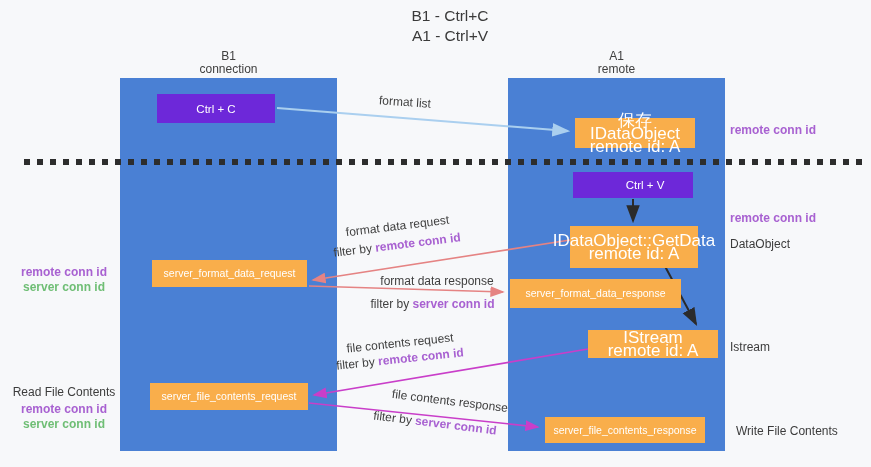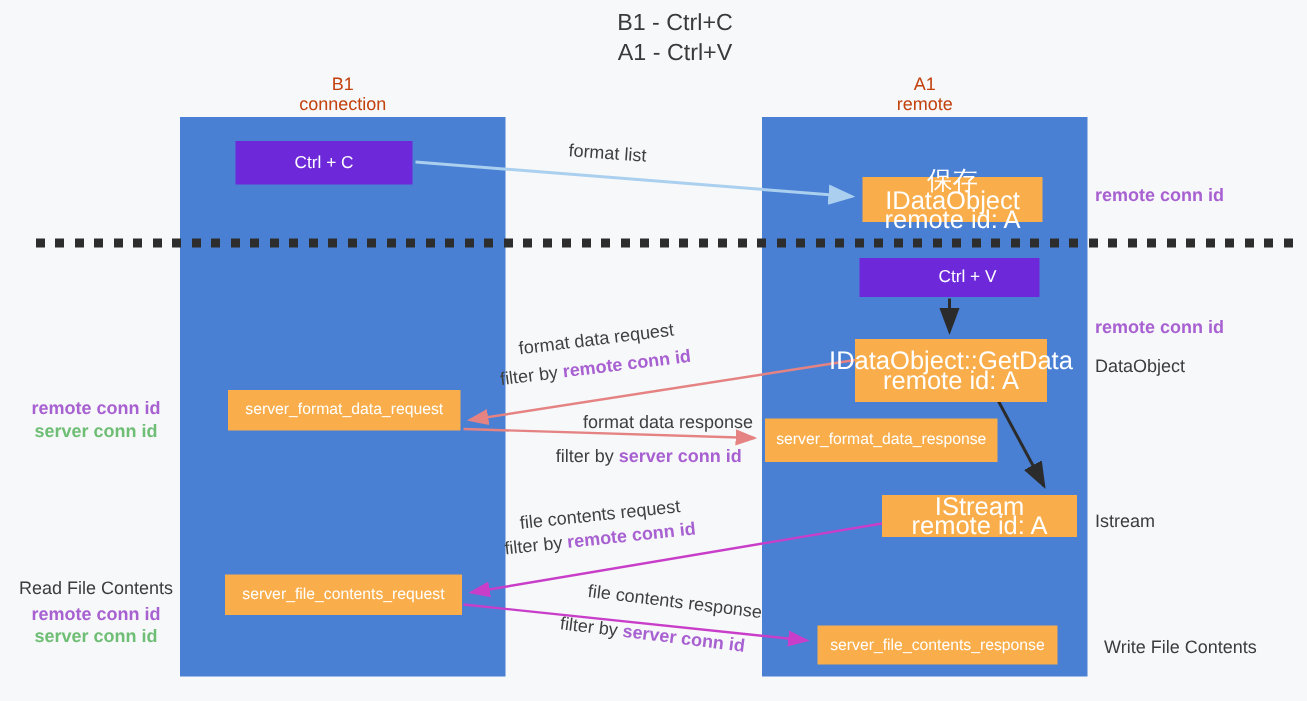--- a/index.html
+++ b/index.html
@@ -3,21 +3,21 @@
 <meta charset="utf-8">
 <style>
   * { margin:0; padding:0; box-sizing:border-box; }
   body { font-family:"Liberation Sans", sans-serif; background:#f7f8fa; }
   .canvas { position:relative; width:871px; height:467px; background:#f7f8fa; overflow:hidden;border-radius:26px; }
 
   .title { position:absolute; left:330px; top:6px; width:240px; text-align:center;
            font-size:15.5px; line-height:20px; color:#3a3a3a; }
 
   .col-header { position:absolute; top:50px; width:217px; text-align:center;
-                font-size:12px; line-height:13px; color:#c2410c; }
+                font-size:12px; line-height:13px; color:#404040; }
   .col-header.left { left:120px; }
   .col-header.right { left:508px; }
 
   .column { position:absolute; top:78px; width:217px; height:373px; background:#4a80d4; }
   .column.left { left:120px; }
   .column.right { left:508px; }
 
   .dashline { position:absolute; left:24px; top:159px; width:840px; height:6px;
               background:repeating-linear-gradient(90deg,#2d2d2d 0 6px, transparent 6px 13px); }
 
@@ -28,21 +28,21 @@
   .box.green { background:#6d28d9; font-size:11.5px; }
   .box.orange { background:#f9ae4b; font-size:17px; line-height:13px; }
   .box.orange.snake { font-size:10.5px; }
 
   .b-ctrl-c   { left:157px; top:94px;  width:118px; height:29px; }
   .b-ctrl-v   { left:573px; top:172px; width:120px; height:26px;padding-left:24px; }
   .b-saveido  { left:575px; top:118px; width:120px; height:30px; }
   .b-getdata  { left:570px; top:226px; width:128px; height:42px; }
   .b-istream  { left:588px; top:330px; width:130px; height:28px; }
   .b-sfdreq   { left:152px; top:260px; width:155px; height:27px; }
-  .b-sfdresp  { left:510px; top:279px; width:155px; height:29px; }
+  .b-sfdresp  { left:510px; top:279px; width:171px; height:29px; }
   .b-sfcreq   { left:150px; top:383px; width:158px; height:27px; }
   .b-sfcresp  { left:545px; top:417px; width:160px; height:26px; }
 
   .side { position:absolute; font-size:12px; color:#3c3c3c; white-space:nowrap; }
   .kw-purple { color:#a861d1; font-weight:bold; }
   .kw-green  { color:#6fbe75; font-weight:bold; }
 
   .left-block { position:absolute; width:112px; text-align:center; font-size:12px;
                 line-height:15px; white-space:nowrap; color:#3c3c3c; }
 
@@ -157,21 +157,21 @@
     <div class="kw-green">server conn id</div>
   </div>
 
   <div class="alabel rot-p4" style="left:355px; top:95px; width:100px;">format list</div>
 
   <div class="alabel rot-n7" style="left:330px; top:219px; width:135px;">format data request</div>
   <div class="alabel rot-n7" style="left:322px; top:238px; width:150px;">
     <span>filter by </span><span class="kw-purple">remote conn id</span>
   </div>
 
-  <div class="alabel" style="left:372px; top:274px; width:130px;text-align:right;">format data response</div>
+  <div class="alabel" style="left:372px; top:274px; width:130px;">format data response</div>
   <div class="alabel" style="left:365px; top:297px; width:135px;">
     <span>filter by </span><span class="kw-purple">server conn id</span>
   </div>
 
   <div class="alabel rot-n6" style="left:335px; top:336px; width:130px;">file contents request</div>
   <div class="alabel rot-n6" style="left:325px; top:352px; width:150px;">
     <span>filter by </span><span class="kw-purple">remote conn id</span>
   </div>
 
   <div class="alabel rot-p7" style="left:375px; top:394px; width:150px;">file contents response</div>

